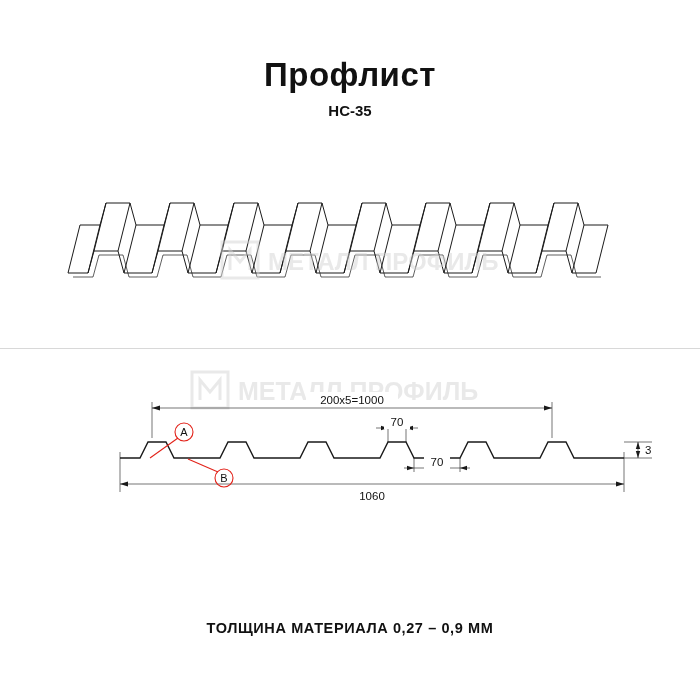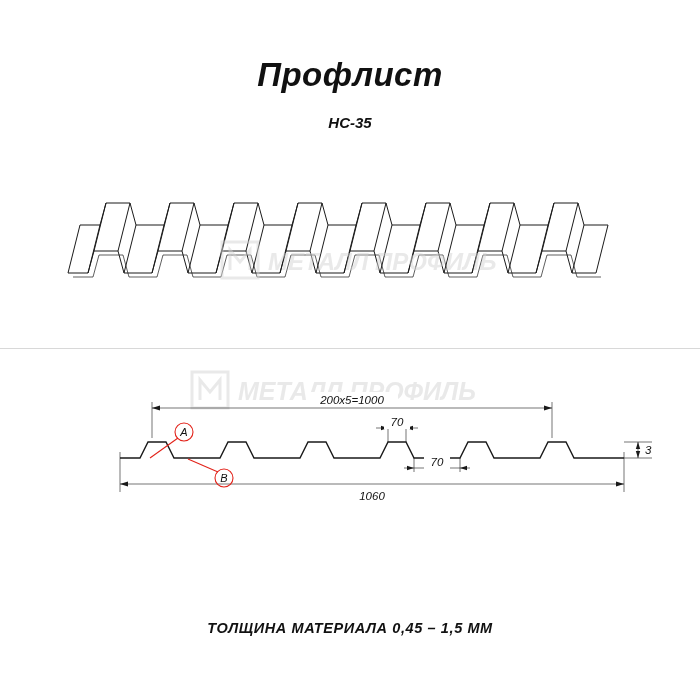--- a/index.html
+++ b/index.html
@@ -12,21 +12,20 @@
     background: #ffffff;
     font-family: "Liberation Sans", sans-serif;
     color: #1a1a1a;
     overflow: hidden;
     position: relative;
   }
   .page {
     position: relative;
     width: 700px;
     height: 700px;
-    font-style: italic;
   }
   .title {
     position: absolute;
     top: 56px;
     left: 0;
     width: 700px;
     text-align: center;
     font-size: 33px;
     font-weight: bold;
     letter-spacing: 0.5px;
@@ -34,21 +33,20 @@
   }
   .subtitle {
     position: absolute;
     top: 102px;
     left: 0;
     width: 700px;
     text-align: center;
     font-size: 15px;
     font-weight: bold;
     color: #111111;
-    margin-top: 12px;
   }
   .iso-wrap {
     position: absolute;
     top: 175px;
     left: 60px;
     width: 580px;
     height: 130px;
   }
   .divider {
     position: absolute;
@@ -243,15 +241,15 @@
         <circle cx="132" cy="98" r="9"></circle>
         <path d="M126 92 L96 79"></path>
       </g>
       <g>
         <text class="calloutletter" x="92" y="56" text-anchor="middle">A</text>
         <text class="calloutletter" x="132" y="102" text-anchor="middle">B</text>
       </g>
     </svg>
   </div>
 
-  <div class="footnote">ТОЛЩИНА МАТЕРИАЛА 0,45 – 1,5 ММ</div>
+  <div class="footnote">ТОЛЩИНА МАТЕРИАЛА 0,27 – 0,9 ММ</div>
 
 </div>
 
 </body></html>

